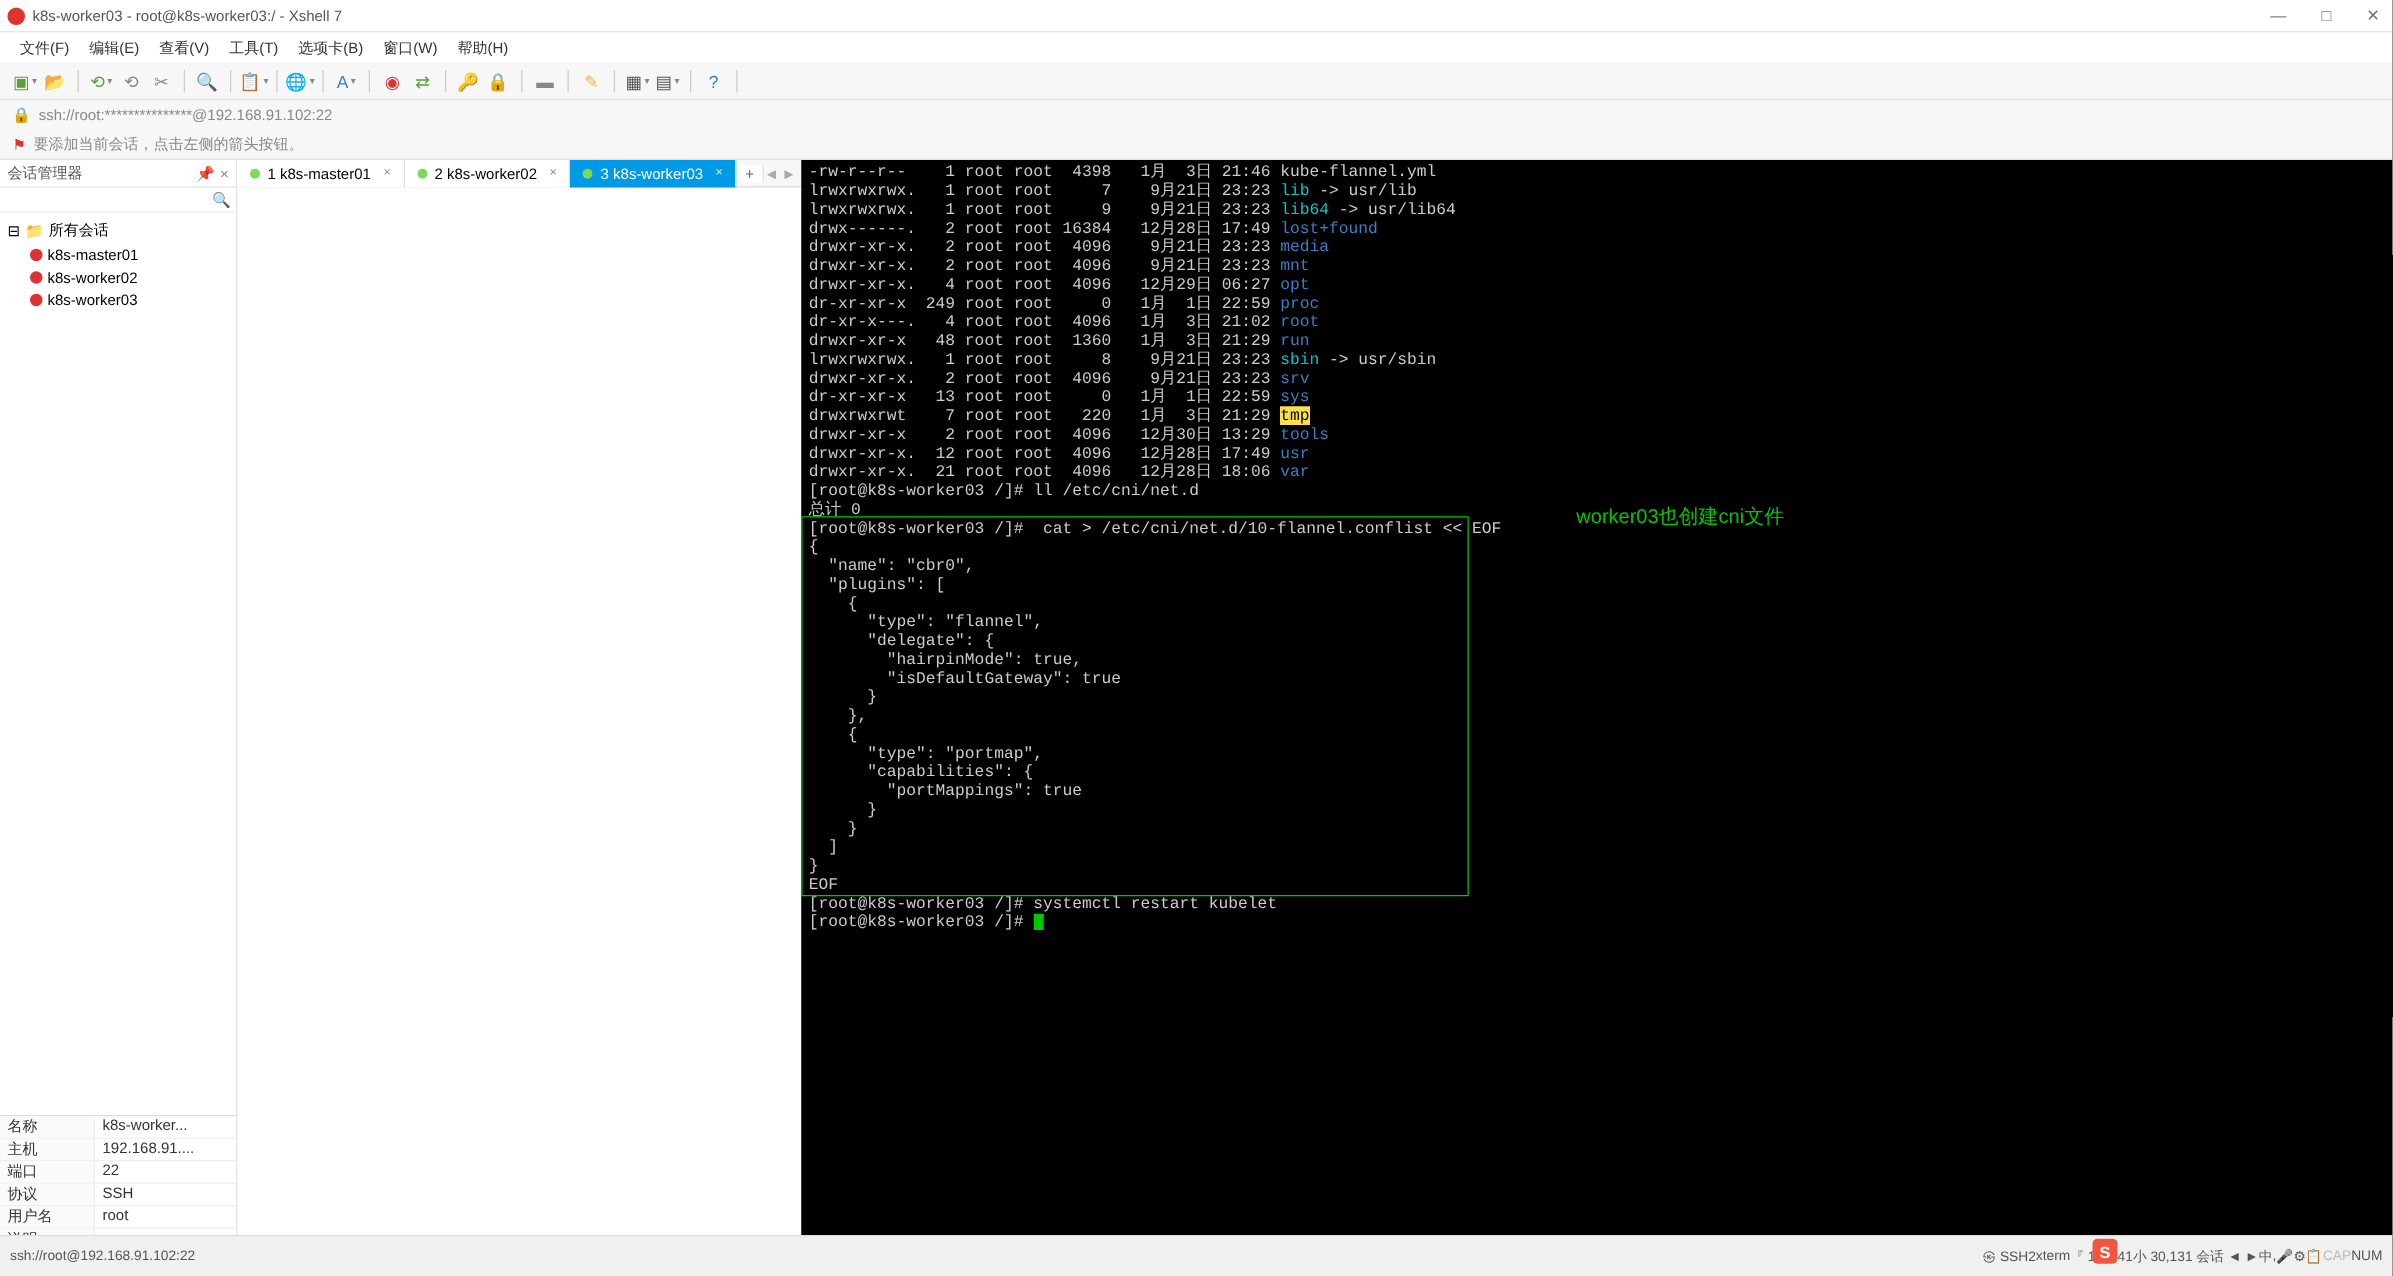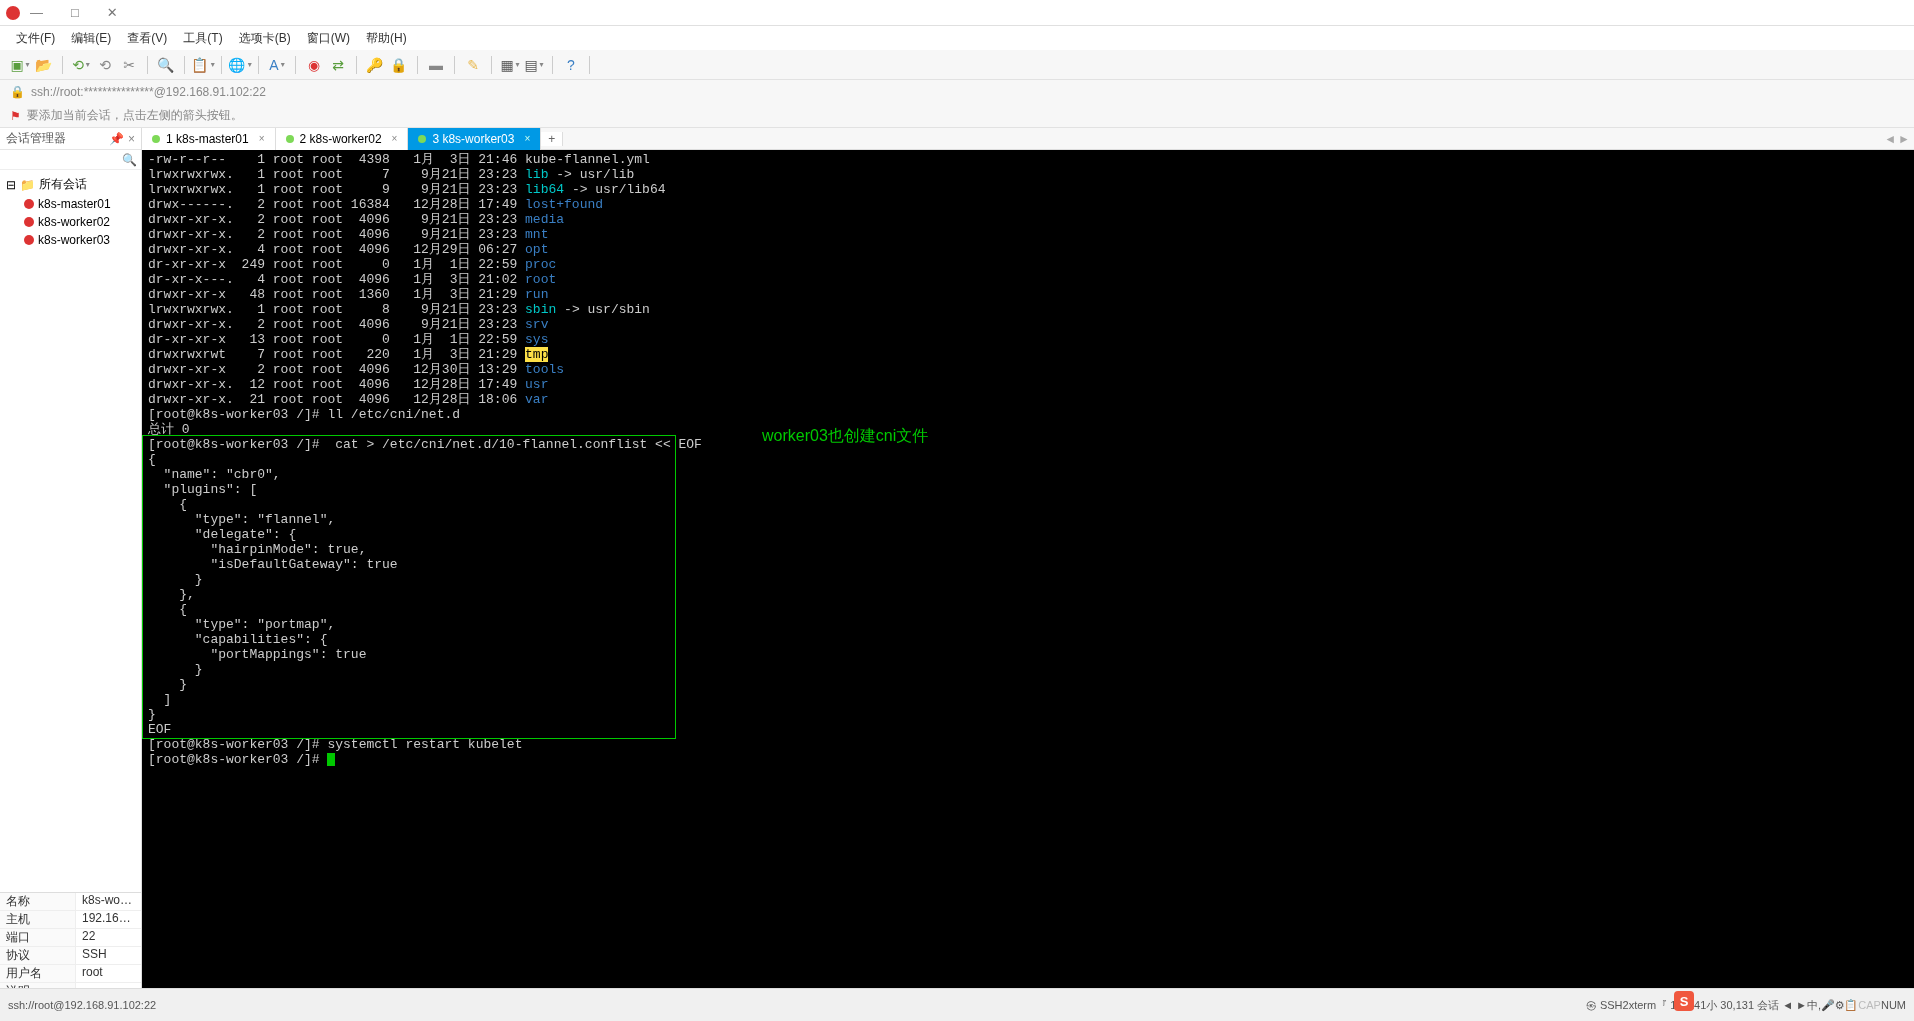--- a/index.html
+++ b/index.html
@@ -13,35 +13,35 @@
 .menu-bar .menu-item { padding:2px 6px; cursor:pointer; color:#333; }
 .toolbar { height:30px; background:#f7f7f7; display:flex; align-items:center; padding:0 10px; gap:4px; border-bottom:1px solid #e2e2e2; }
 .tb-btn { width:20px; height:20px; display:flex; align-items:center; justify-content:center; cursor:pointer; color:#555; font-size:14px; }
 .tb-sep { width:1px; height:18px; background:#ccc; margin:0 4px; }
 .tb-dd::after { content:"▾"; font-size:8px; margin-left:2px; color:#888; }
 .address-bar { height:24px; background:#f7f7f7; display:flex; align-items:center; padding:0 10px; color:#888; gap:6px; }
 .address-bar .lock { color:#aaa; }
 .hint-bar { height:24px; background:#f7f7f7; display:flex; align-items:center; padding:0 10px; color:#888; gap:6px; border-bottom:1px solid #e2e2e2; }
 .hint-bar .flag { color:#d33; }
 .main-area { display:flex; height:calc(100% - 128px - 20px); }
-.sidebar { width:142px; background:#fff; border-right:1px solid #ddd; display:flex; flex-direction:column; }
+.sidebar { width:190px; background:#fff; border-right:1px solid #ddd; display:flex; flex-direction:column; }
 .sidebar-header { height:22px; display:flex; align-items:center; justify-content:space-between; padding:0 6px; border-bottom:1px solid #e5e5e5; font-size:12px; color:#555; }
 .sidebar-header .ctrls { display:flex; gap:4px; color:#888; cursor:pointer; }
 .search-row { height:20px; display:flex; align-items:center; justify-content:flex-end; padding:0 4px; border-bottom:1px solid #eee; }
 .search-row .mag { color:#888; font-size:12px; cursor:pointer; }
 .tree { padding:4px 2px; flex:1; overflow:auto; }
 .tree-node { display:flex; align-items:center; padding:2px 4px; cursor:pointer; gap:4px; }
 .folder-icon { color:#e8b74a; }
 .host-icon { width:10px; height:10px; background:#d33; border-radius:50%; display:inline-block; }
 .tree-children { padding-left:18px; }
 .prop-table { border-top:1px solid #ddd; }
 .prop-row { display:flex; height:18px; border-bottom:1px solid #eee; font-size:12px; }
 .prop-row .k { width:76px; padding:0 6px; background:#fafafa; border-right:1px solid #eee; color:#333; }
 .prop-row .v { flex:1; padding:0 6px; color:#333; overflow:hidden; text-overflow:ellipsis; white-space:nowrap; }
-.content { flex:1; display:flex; flex-direction:column; background:#fff; position:relative; }
+.content { flex:1; display:flex; background:#fff; position:relative; }
 .tabs { height:22px; display:flex; align-items:center; background:#f7f7f7; border-bottom:1px solid #ddd; }
 .tab { height:22px; display:flex; align-items:center; padding:0 10px; border-right:1px solid #ddd; background:#fff; cursor:pointer; gap:6px; font-size:12px; position:relative; }
 .tab.active { background:#0099e5; color:#fff; }
 .tab.active .dot { background:#7ed957; }
 .tab .dot { width:8px; height:8px; border-radius:50%; background:#7ed957; }
 .tab .close { font-size:10px; color:#888; margin-left:4px; }
 .tab.active .close { color:#cfe; }
 .tab-add { width:22px; text-align:center; color:#666; cursor:pointer; border-right:1px solid #ddd; background:#fff; }
 .tab-nav { margin-left:auto; display:flex; gap:2px; padding-right:4px; color:#aaa; }
 .terminal { flex:1; background:#000; font-family:"Consolas","Courier New",monospace; font-size:13px; line-height:15px; color:#ccc; padding:2px 6px; overflow:hidden; white-space:pre; position:relative; }
@@ -54,20 +54,21 @@
 .cursor-block { display:inline-block; width:8px; height:13px; background:#00c800; vertical-align:middle; }
 .status-bar { height:33px; background:#f0f0f0; border-top:1px solid #ddd; display:flex; align-items:center; padding:0 8px; font-size:11px; color:#555; position:absolute; bottom:0; left:0; right:0; }
 .status-bar .right { margin-left:auto; display:flex; align-items:center; }
 .ime-pill { position:absolute; right:220px; bottom:10px; background:#f0573e; color:#fff; width:20px; height:20px; border-radius:4px; display:flex; align-items:center; justify-content:center; font-size:13px; font-weight:bold; }
 </style>
 </head>
 <body>
 
 <div class="title-bar">
   <span class="logo"></span>
+  <span class="title">k8s-worker03 - root@k8s-worker03:/ - Xshell 7</span>
   <div class="win-controls">
     <span>—</span>
     <span>□</span>
     <span>✕</span>
   </div>
 </div>
 
 <div class="menu-bar" id="menu-bar">
     <span class="menu-item">文件(F)</span>
     <span class="menu-item">编辑(E)</span>

